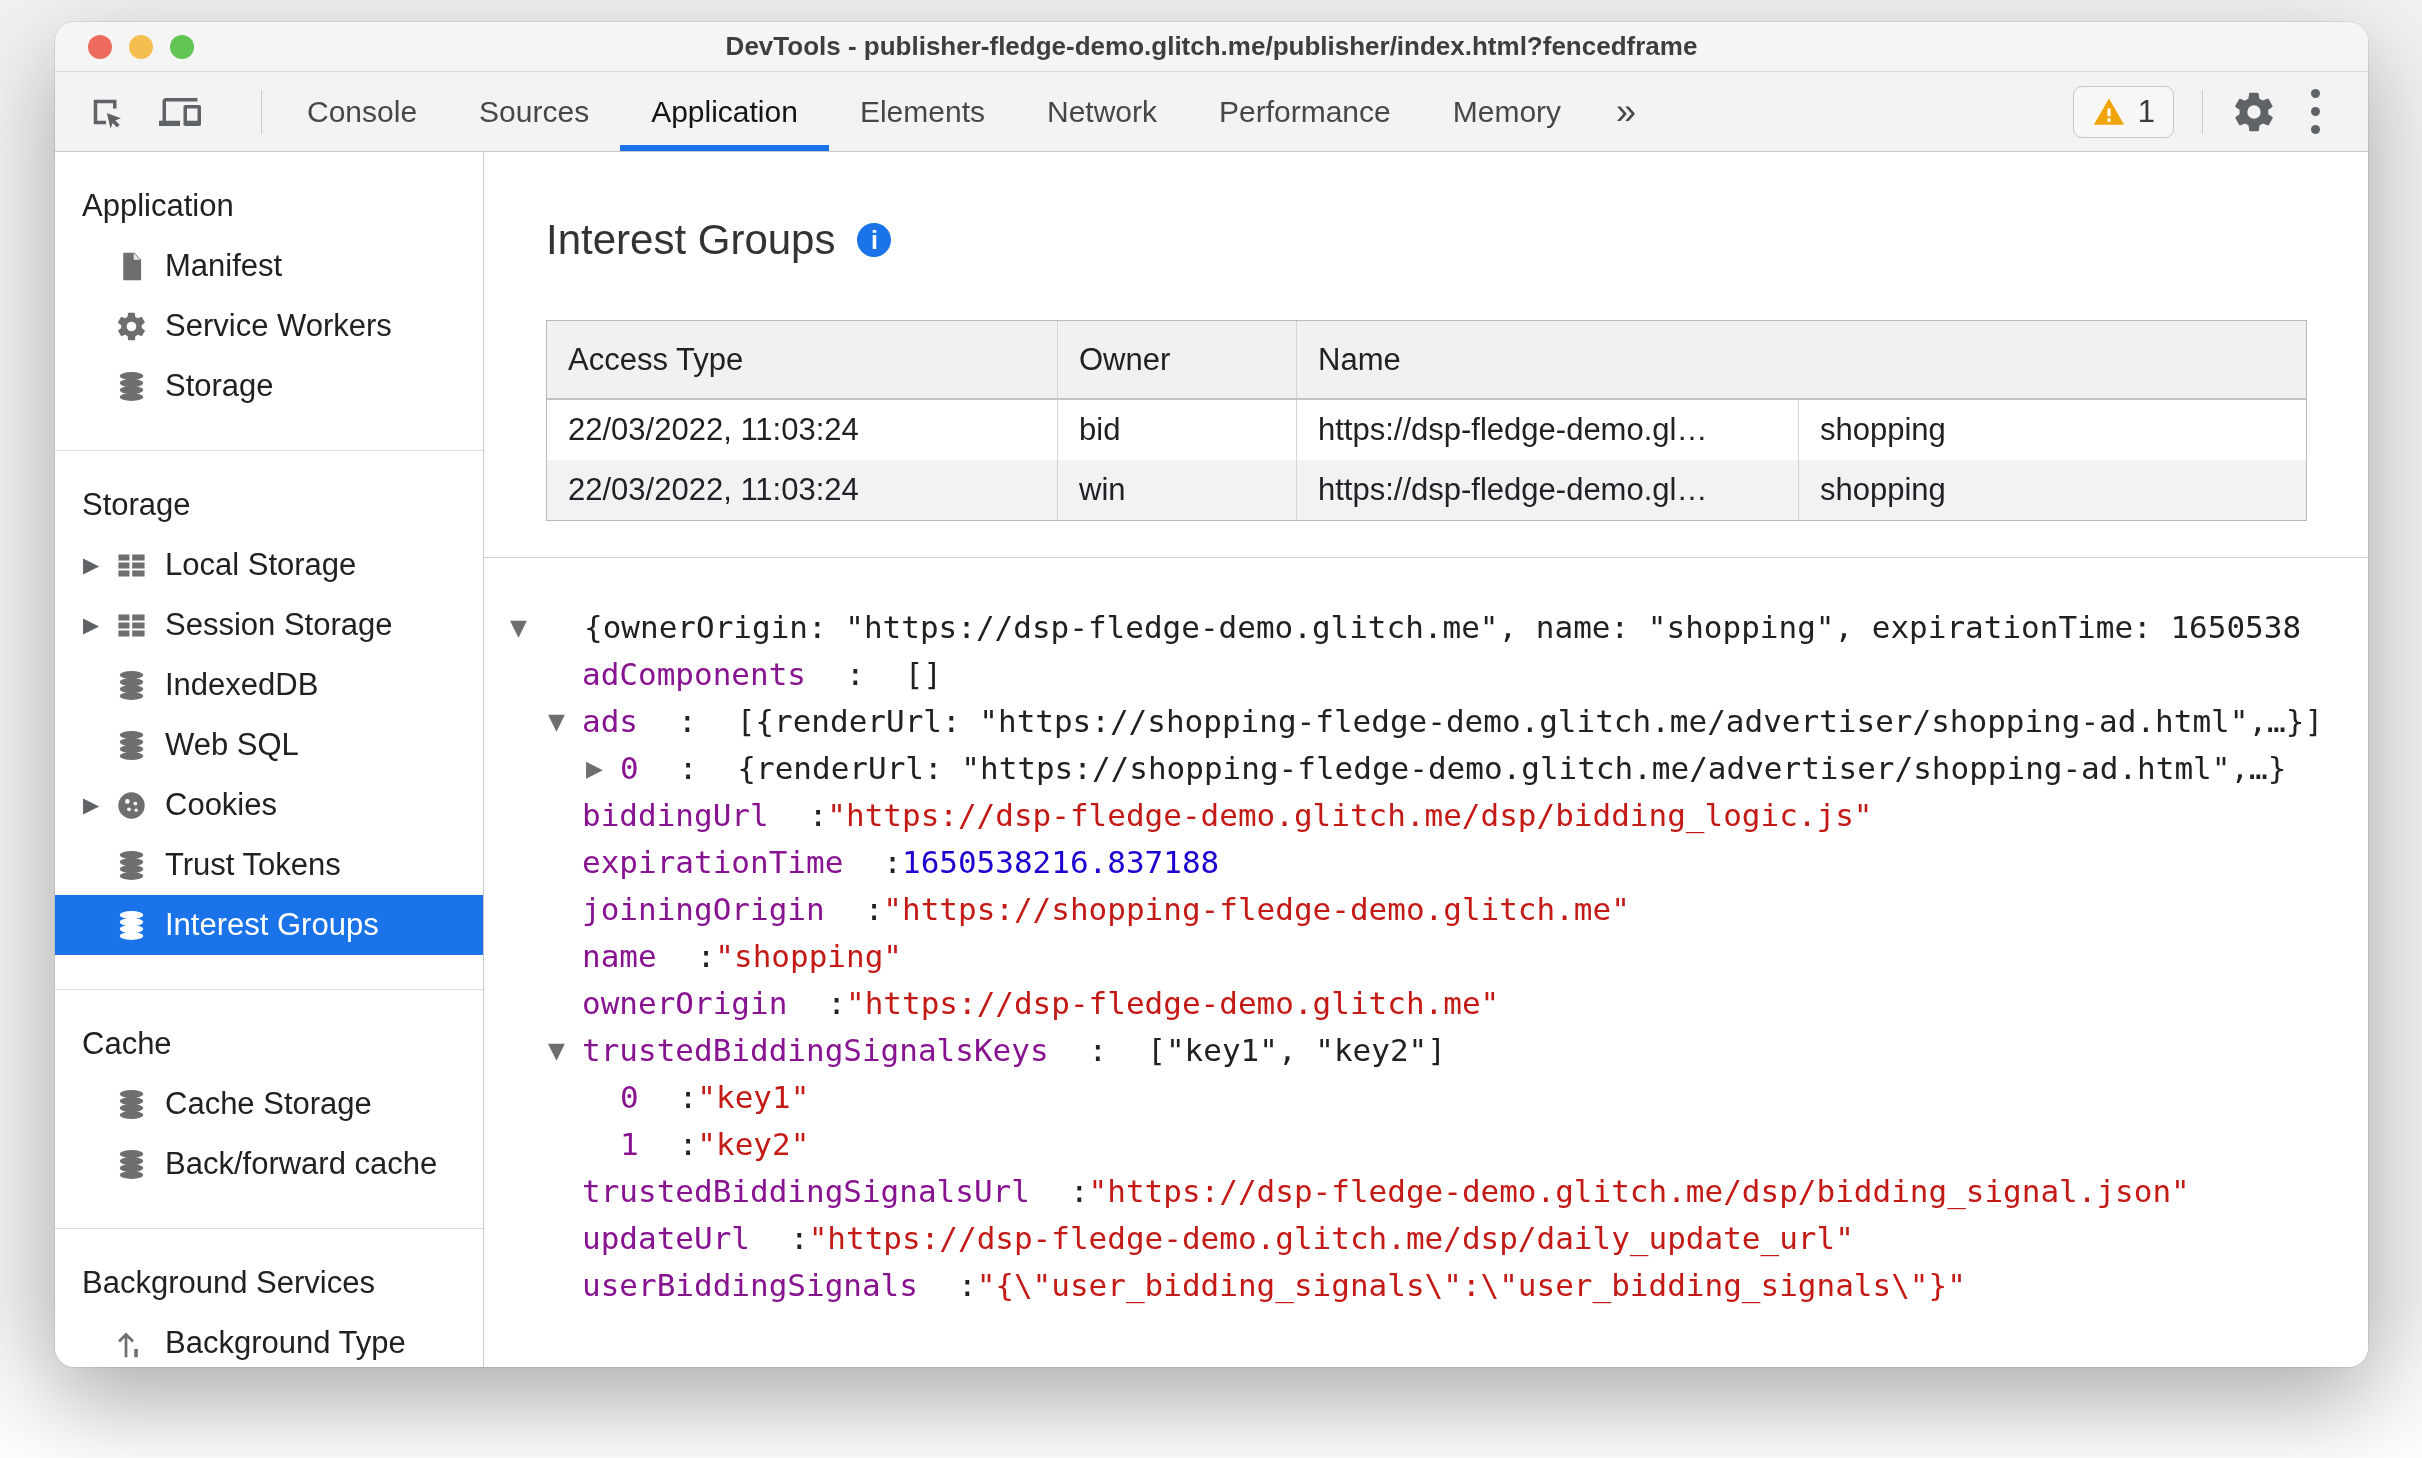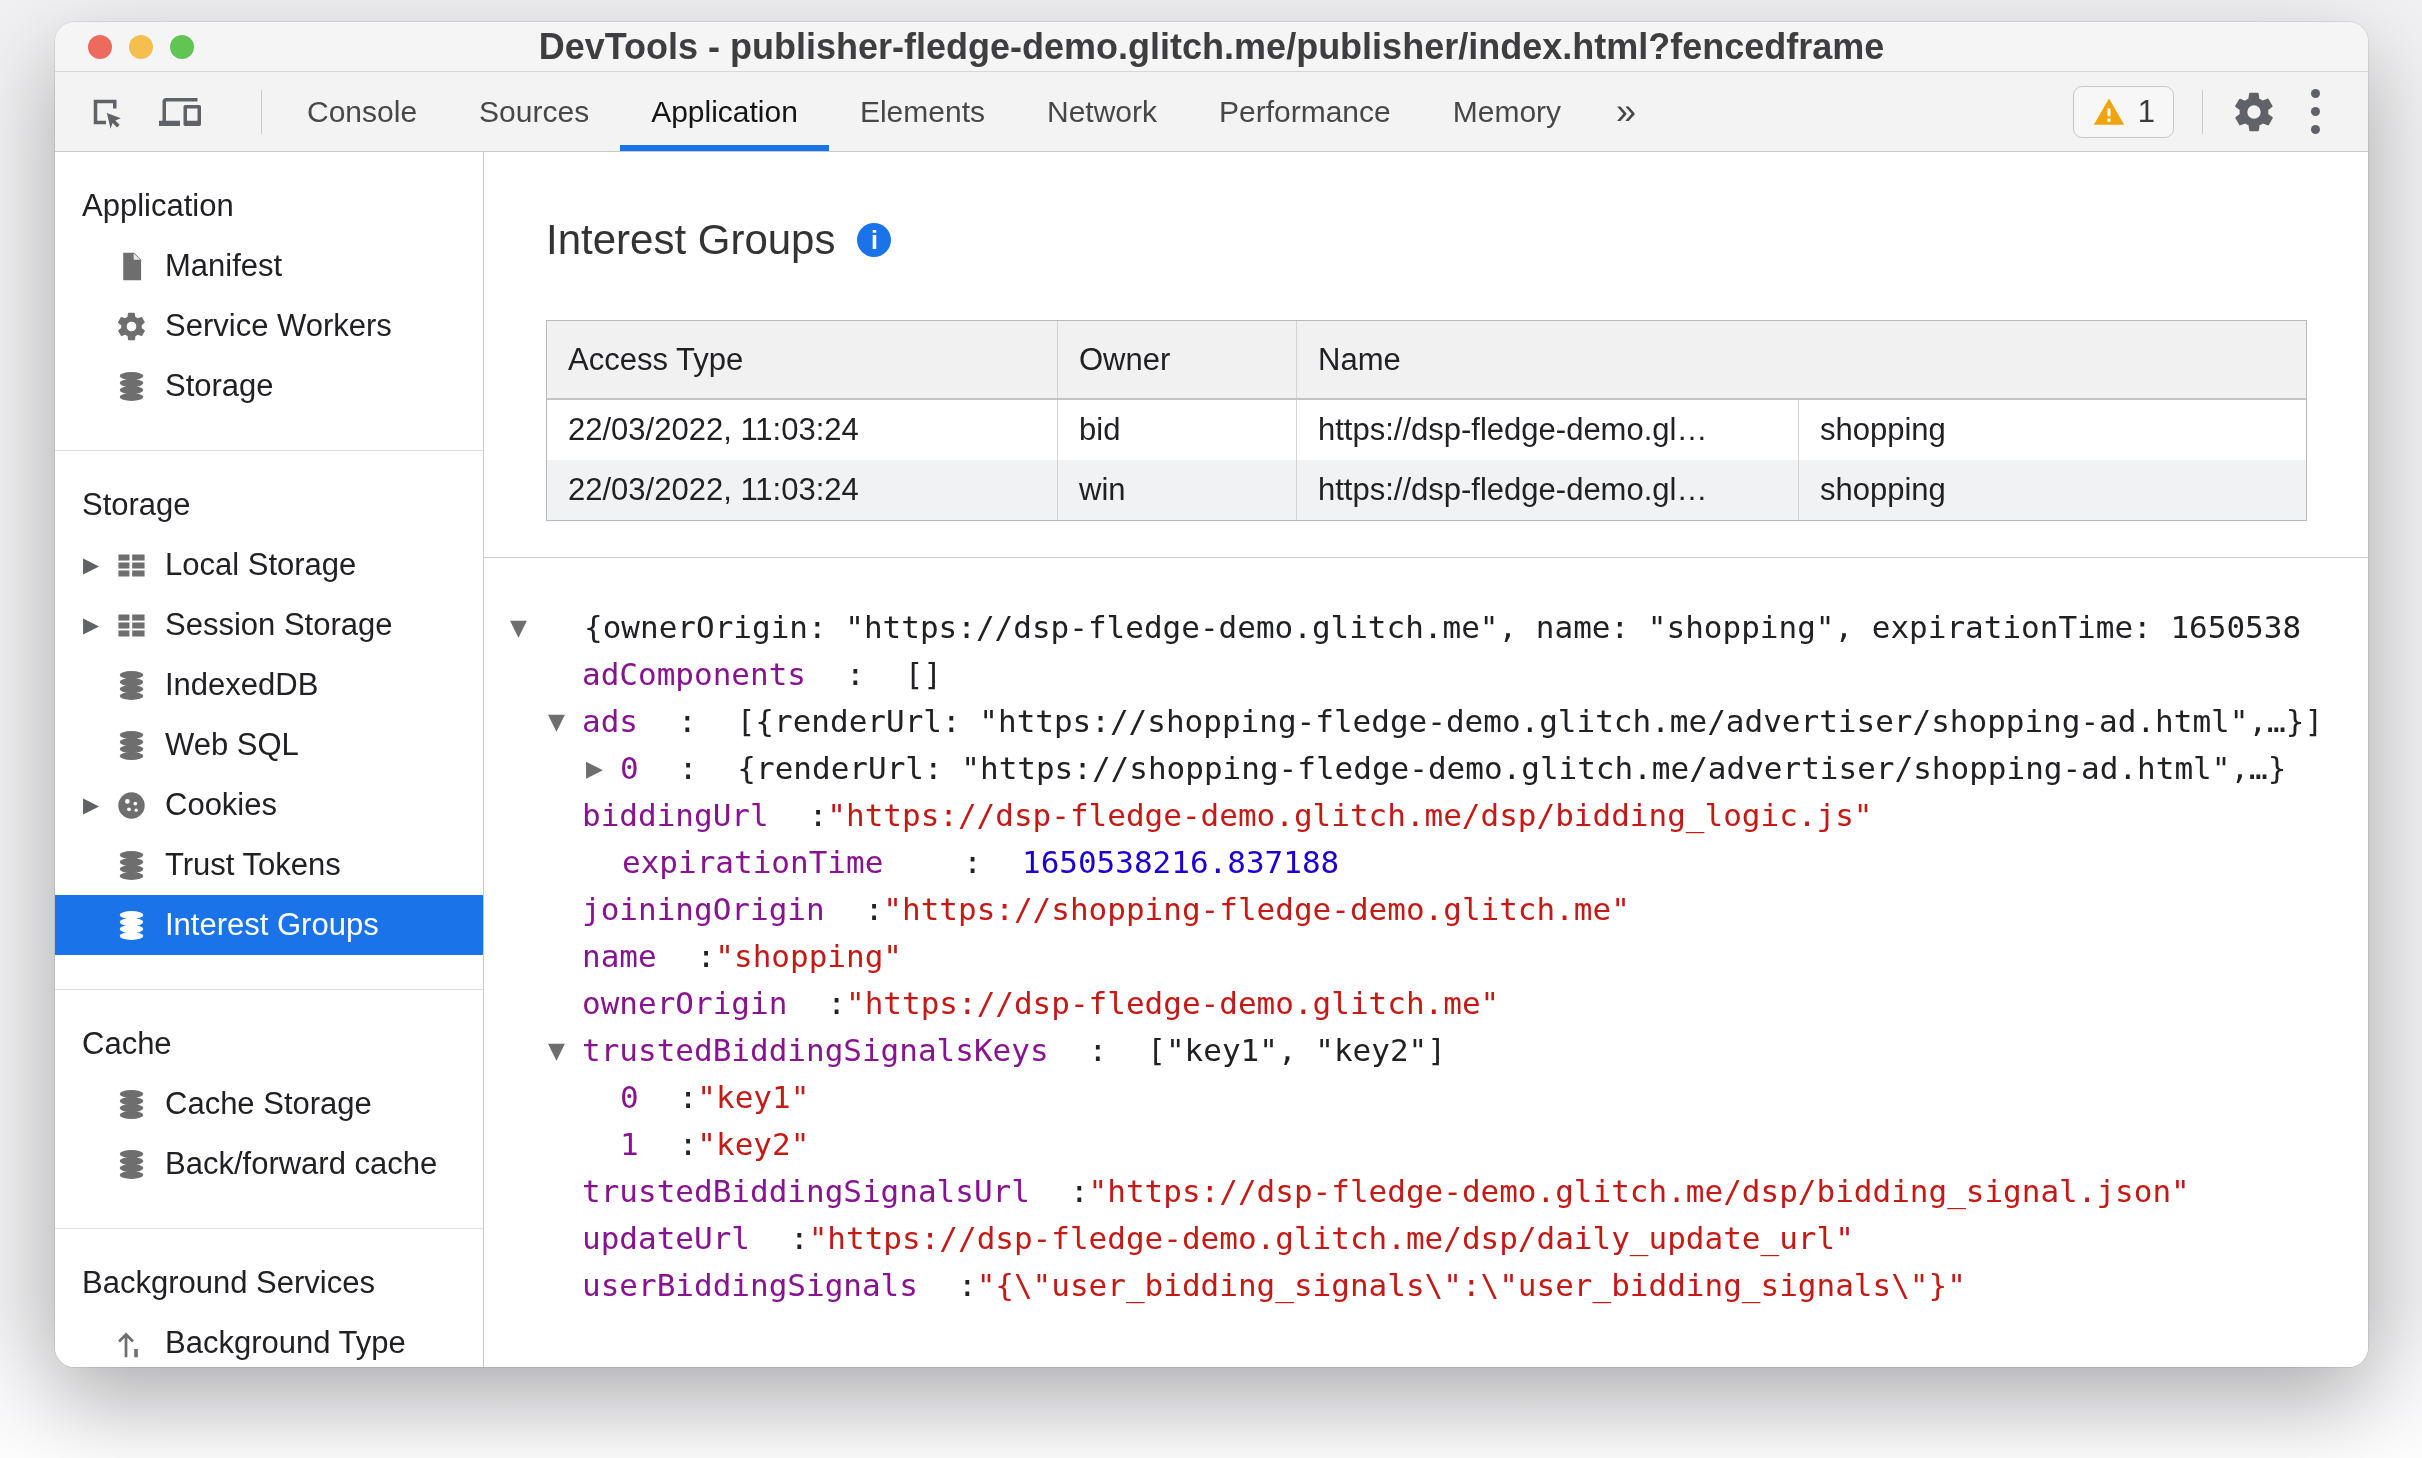--- a/index.html
+++ b/index.html
@@ -7,21 +7,21 @@
     font-family:"Liberation Sans",sans-serif;}
   *{box-sizing:border-box;}
   .window{position:absolute;left:55px;top:22px;width:2313px;height:1345px;border-radius:20px;
     background:#fff;box-shadow:0 34px 90px rgba(0,0,0,.30),0 0 0 1px rgba(0,0,0,.07);
     overflow:hidden;display:flex;flex-direction:column;}
   
   .titlebar{height:50px;background:#f6f5f6;border-bottom:1px solid #d8d8d9;position:relative;flex:none;}
   .lights{position:absolute;left:33px;top:13px;display:flex;gap:17px;}
   .light{width:24px;height:24px;border-radius:50%;}
   .light.red{background:#ed6a5e;}.light.yellow{background:#f4bf4f;}.light.green{background:#61c554;}
-  .title{text-align:center;line-height:49px;font-size:36px;font-weight:700;color:#3e3e40;
+  .title{text-align:center;line-height:49px;font-size:26px;font-weight:700;color:#3e3e40;
     white-space:nowrap;overflow:hidden;}
   
   .toolbar{height:80px;background:#f3f3f3;border-bottom:1px solid #c9c9cb;display:flex;align-items:stretch;flex:none;}
   .tbleft{display:flex;align-items:center;padding-left:30px;gap:32px;flex:none;}
   .tbicon{width:42px;height:42px;color:#5f6368;display:flex;}
   .tbicon svg{width:100%;height:100%;fill:currentColor;}
   .tbsep{width:1px;height:44px;background:#c9c9c9;margin:auto 0 auto 28px;}
   .tabs{display:flex;align-items:stretch;margin-left:14px;}
   .tab{display:flex;align-items:center;padding:0 31px;font-size:30px;color:#474747;}
   .tab.sel{color:#141414;box-shadow:inset 0 -6px 0 #1a73e8;}
@@ -371,21 +371,21 @@
             <span class="tk">0</span>
             <span class="tp">: </span>
             <span class="tp">{renderUrl: "https://shopping-fledge-demo.glitch.me/advertiser/shopping-ad.html",…}</span>
           </div>
           <div class="tl" style="padding-left: 38px;">
             <span class="arw"></span>
             <span class="tk">biddingUrl</span>
             <span class="tp">: </span>
             <span class="ts">"https://dsp-fledge-demo.glitch.me/dsp/bidding_logic.js"</span>
           </div>
-          <div class="tl" style="padding-left: 38px; gap: 40px;">
+          <div class="tl" style="padding-left: 38px;">
             <span class="arw"></span>
             <span class="tk">expirationTime</span>
             <span class="tp">: </span>
             <span class="tn">1650538216.837188</span>
           </div>
           <div class="tl" style="padding-left: 38px;">
             <span class="arw"></span>
             <span class="tk">joiningOrigin</span>
             <span class="tp">: </span>
             <span class="ts">"https://shopping-fledge-demo.glitch.me"</span>

